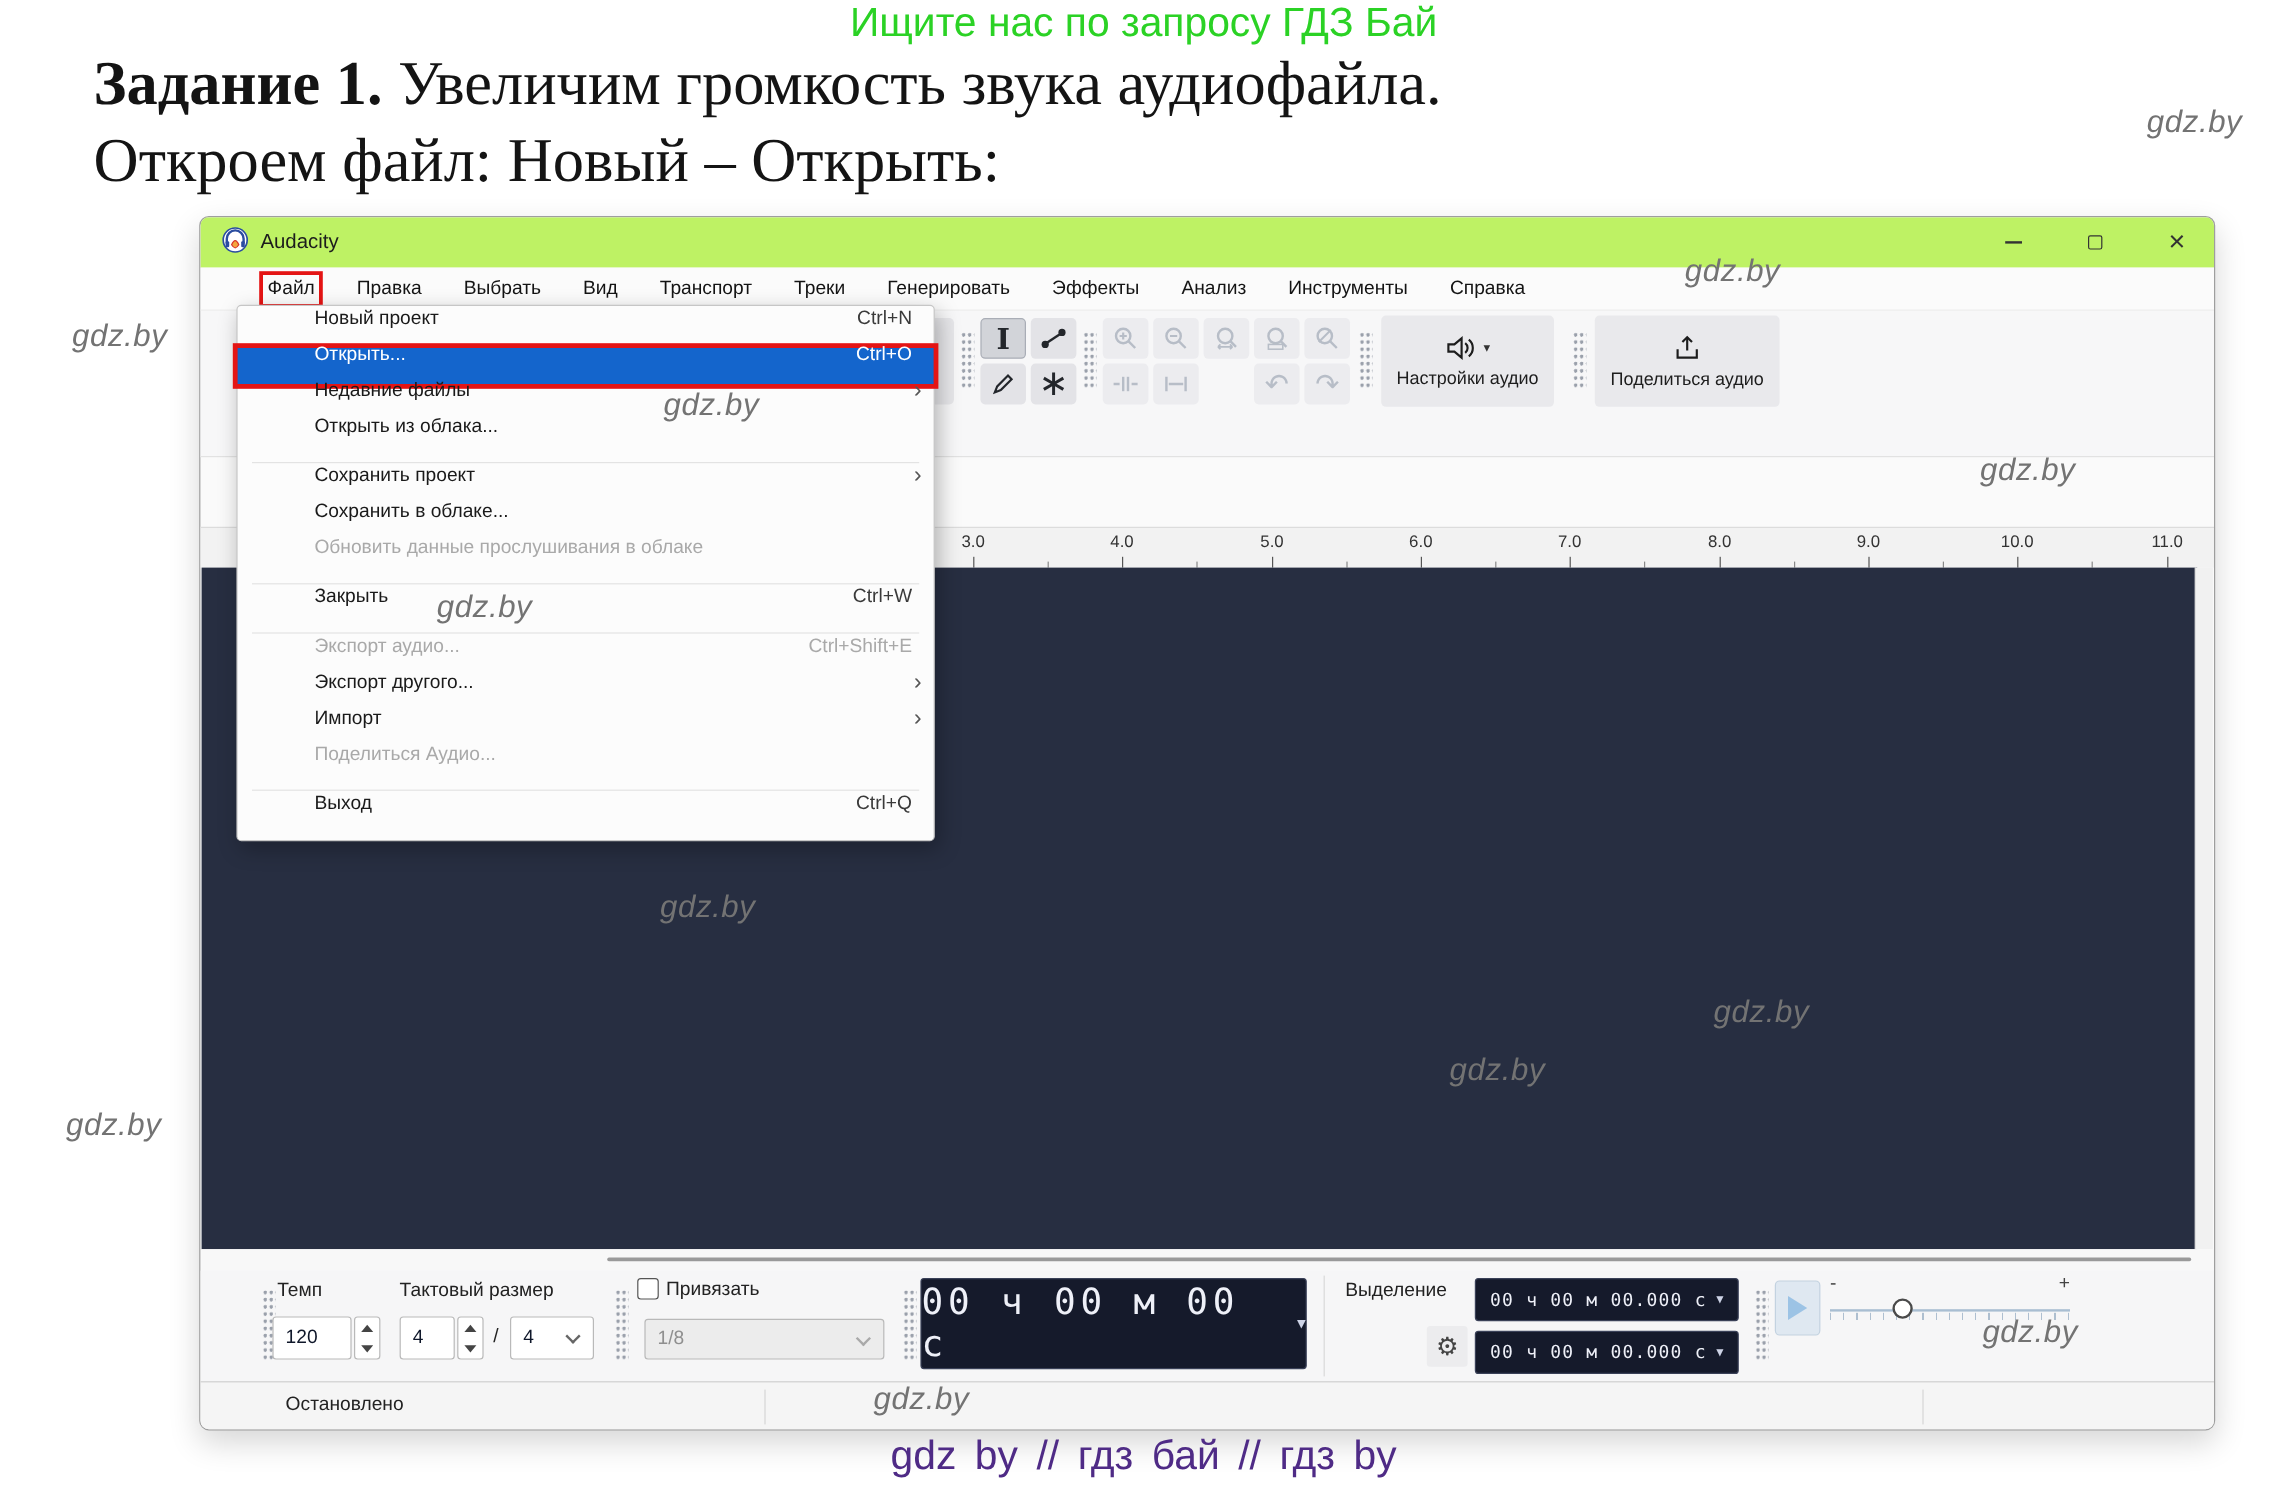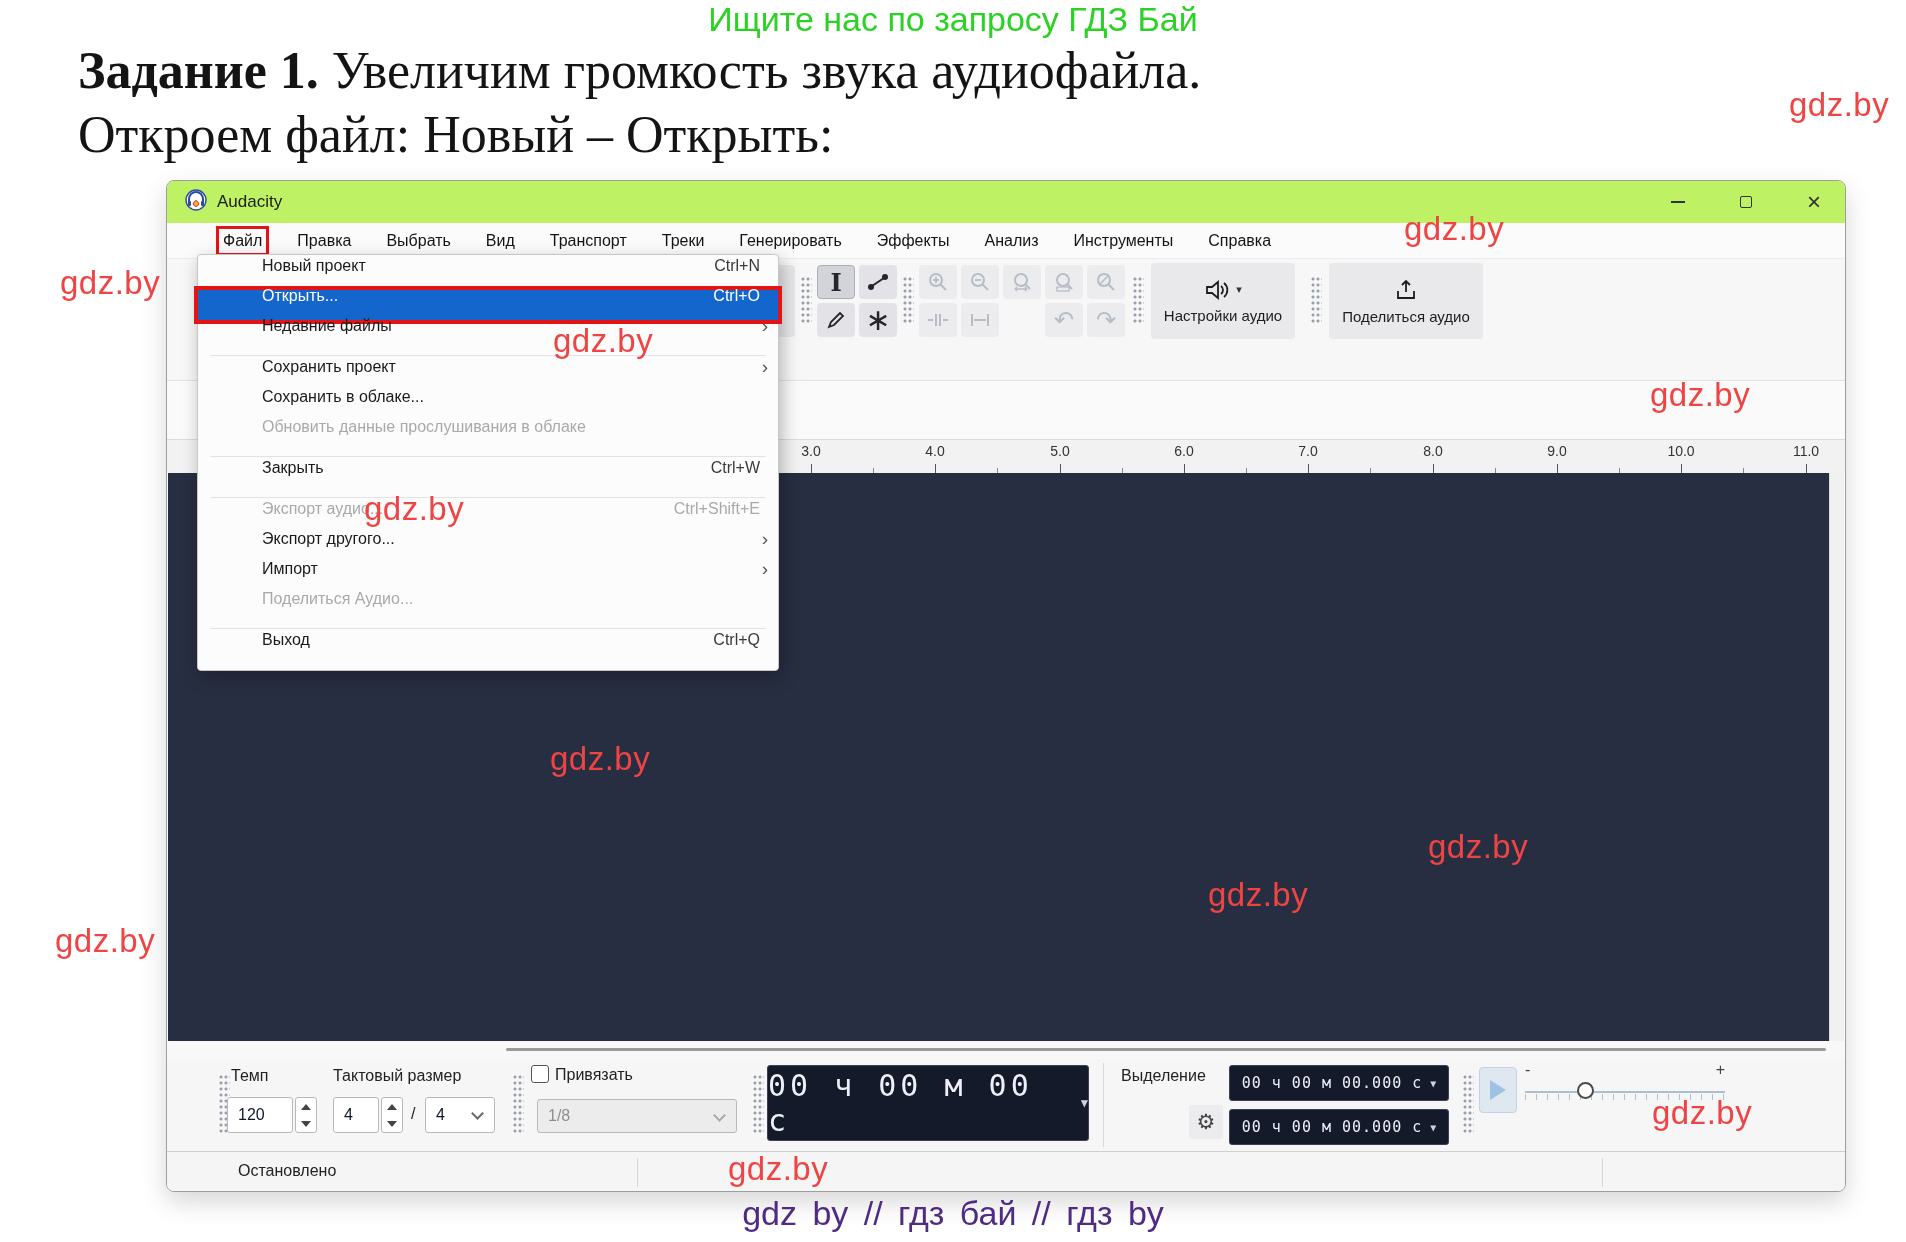--- a/index.html
+++ b/index.html
@@ -6,21 +6,21 @@
   html,body { width:1906px; height:1242px; background:#ffffff; overflow:hidden;
               font-family:"Liberation Sans", sans-serif; position:relative; }
 
   
   .banner { position:absolute; top:0; left:0; width:100%; text-align:center;
             font-size:34px; color:#2bd225; font-weight:500; }
   .heading { position:absolute; left:78px; top:40px; color:#141414;
              font-family:"Liberation Serif", serif; font-size:52px; line-height:62px; }
   .heading .bold { font-weight:bold; }
   .heading .line2 { display:block; margin-top:2px; }
-  .wm { position:absolute; font-size:33px; color:#ef4444; z-index:60; letter-spacing:0.5px; }
+  .wm { position:absolute; font-size:26px; color:#737373; z-index:60; letter-spacing:0.5px;font-style:italic; }
   .footer { position:absolute; top:1194px; left:0; width:100%; text-align:center;
             font-size:34px; color:#4f2b86; z-index:5; word-spacing:6px; }
 
   
   .audwin { position:absolute; left:166px; top:180px; width:1680px; height:1012px;
             background:#fafafa; border:1px solid #9e9e9e; border-radius:8px;
             box-shadow:0 10px 26px rgba(0,0,0,0.16); overflow:hidden; z-index:1; }
   .titlebar { position:absolute; left:0; top:0; width:100%; height:42px; background:#bef264;
               display:flex; align-items:center; padding-left:18px; }
   .apptitle { font-size:17px; color:#1c1c1c; margin-left:10px; }
@@ -397,20 +397,23 @@
         <span class="sc">Ctrl+N</span>
       </div>
     <div class="fm-item hl">
         <span>Открыть...</span>
         <span class="sc">Ctrl+O</span>
       </div>
     <div class="fm-item">
         <span>Недавние файлы</span>
         <span class="arrow">›</span>
       </div>
+    <div class="fm-item">
+        <span>Открыть из облака...</span>
+      </div>
     <div class="fm-sep"></div>
     <div class="fm-item">
         <span>Сохранить проект</span>
         <span class="arrow">›</span>
       </div>
     <div class="fm-item">
         <span>Сохранить в облаке...</span>
       </div>
     <div class="fm-item disabled">
         <span>Обновить данные прослушивания в облаке</span>

